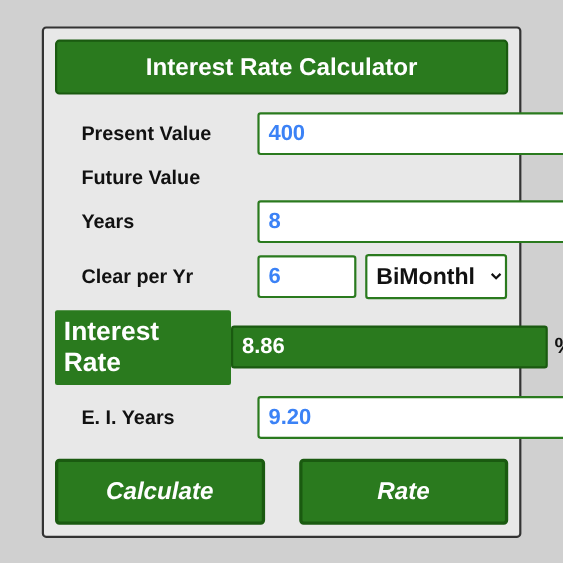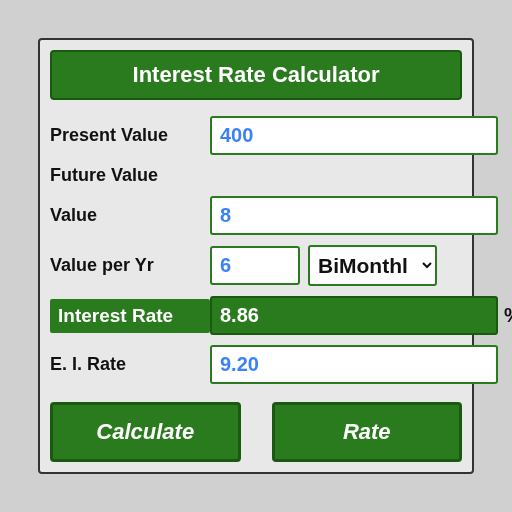--- a/index.html
+++ b/index.html
@@ -43,26 +43,27 @@
       align-items: center;
       margin-bottom: 10px;
     }
 
     .label {
       font-size: 18px;
       font-weight: bold;
       color: #111;
       width: 160px;
       flex-shrink: 0;
+      margin-left: 24px;
     }
 
     .label-highlight {
       background: #2a7a1e;
       color: white;
-      font-size: 19px;
+      font-size: 24px;
       font-weight: bold;
       width: 160px;
       flex-shrink: 0;
       padding: 6px 8px;
       border-radius: 2px;
     }
 
     input[type="text"] {
       flex: 1;
       font-size: 20px;
@@ -145,26 +146,26 @@
   <div class="row">
     <div class="label">Present Value</div>
     <input type="text" value="400" style="">
   </div>
 
   <div class="row">
     <div class="label">Future Value</div>
   </div>
 
   <div class="row">
-    <div class="label">Value</div>
+    <div class="label">Years</div>
     <input type="text" value="8" style="">
   </div>
 
   <div class="row">
-    <div class="label">Value per Yr</div>
+    <div class="label">Clear per Yr</div>
     <div class="times-row" style="flex:1; display:flex; align-items:center; gap:8px;">
       <input type="text" class="times-input" value="6" style="">
       <select>
         <option>Annual</option>
         <option>SemiAnnl</option>
         <option>Quarterly</option>
         <option selected="">BiMonthl</option>
         <option>Monthly</option>
         <option>Weekly</option>
         <option>Daily</option>
@@ -172,21 +173,21 @@
     </div>
   </div>
 
   <div class="row interest-row">
     <div class="label-highlight">Interest Rate</div>
     <input type="text" class="interest-rate-input" value="8.86" style="">
     <span class="percent-sign">%</span>
   </div>
 
   <div class="row">
-    <div class="label">E. I. Rate</div>
+    <div class="label">E. I. Years</div>
     <input type="text" value="9.20" style="">
   </div>
 
   <div class="buttons-row">
     <button class="btn">Calculate</button>
     <button class="btn">Rate</button>
   </div>
 
 </div>
 

